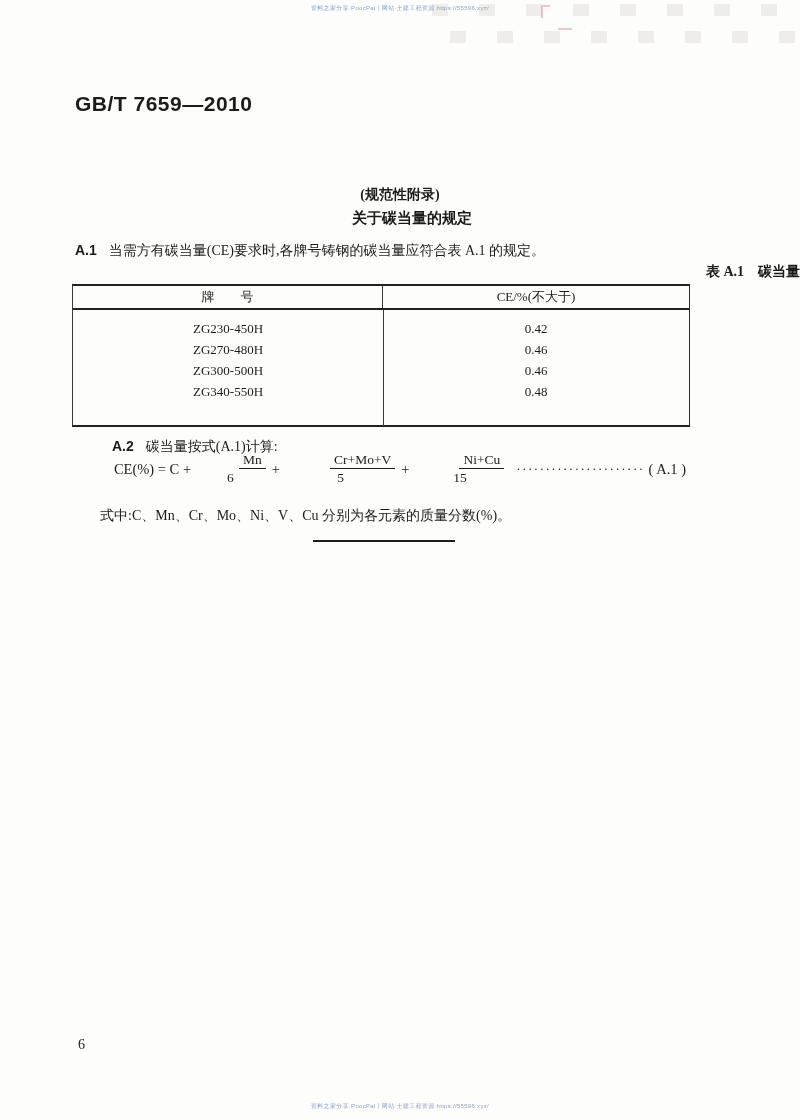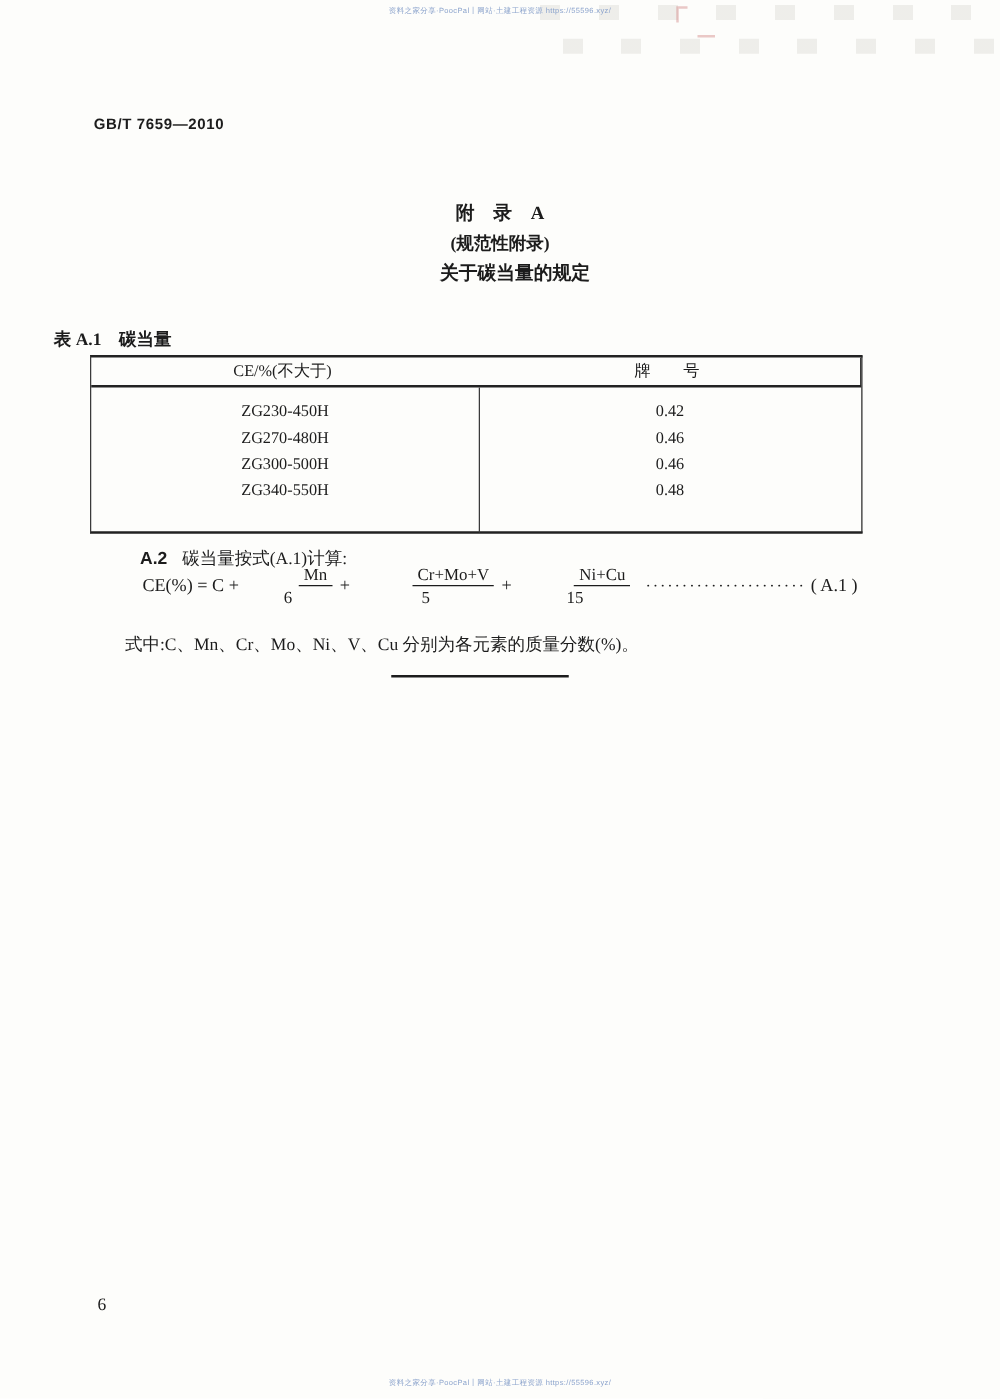--- a/index.html
+++ b/index.html
@@ -17,35 +17,35 @@
     border-left:2px solid rgba(205,120,120,0.40); border-top:2px solid rgba(205,120,120,0.40); }
   .red-mark-2 { position:absolute; left:558px; top:28px; width:14px; height:2px;
     background:rgba(205,120,120,0.40); }
 
   .watermark { position:absolute; left:0; right:0; text-align:center;
     font-size:6px; letter-spacing:0.3px; color:#8ba3cc;
     font-family:"Liberation Sans","DejaVu Sans",sans-serif; filter:blur(0.3px); }
   .wm-top    { top:4px; }
   .wm-bottom { top:1102px; }
 
-  .std-code { position:absolute; left:75px; top:92px; font-size:12px; font-weight:bold;
+  .std-code { position:absolute; left:75px; top:92px; font-size:21px; font-weight:bold;
     font-family:"Liberation Sans","DejaVu Sans",sans-serif; letter-spacing:0.5px; }
 
   .centered { position:absolute; left:0; right:0; text-align:center; font-weight:bold; }
   .appendix-title    { top:161px; font-size:15px; }
   .appendix-subtitle { top:186px; font-size:14px; }
   .appendix-heading  { top:209px; font-size:15px;margin-left:24px; }
 
   .clause { position:absolute; left:75px; font-size:14px; line-height:20px; }
   .clause-a1 { top:240px; width:660px; }
   .clause-a2 { top:436px; width:660px;margin-left:37px; }
   .clause .lbl { font-weight:bold; font-family:"Liberation Sans","DejaVu Sans",sans-serif; margin-right:12px; }
 
-  .tbl-caption { position:absolute; left:0; right:0; top:263px; text-align:left;
-    font-size:14px; font-weight:bold;padding-left:43px; }
+  .tbl-caption { position:absolute; left:0; right:0; top:263px; text-align:right;
+    font-size:14px; font-weight:bold; }
 
   .tbl { position:absolute; left:72px; top:284px; width:618px; height:143px;
     border-top:2.5px solid #222; border-bottom:2.5px solid #222;
     border-left:1px solid #3a3a3a; border-right:1.5px solid #2a2a2a;
     font-size:13px; box-sizing:border-box; }
   .thead { display:flex; height:22px; border-bottom:2px solid #222; }
   .th { display:flex; align-items:center; justify-content:center; font-size:13px; }
   .c1 { width:310px; box-sizing:border-box; }
   .c2 { flex:1; }
   .thead .c1 { border-right:1px solid #3a3a3a; }
@@ -78,31 +78,33 @@
 
   <div class="artifact-row r1"></div>
   <div class="artifact-row r2"></div>
   <div class="red-mark-1"></div>
   <div class="red-mark-2"></div>
 
   <div class="watermark wm-top">资料之家分享·PoocPal丨网站·土建工程资源 https://55596.xyz/</div>
 
   <div class="std-code">GB/T 7659—2010</div>
 
-  <div class="centered appendix-title">附　录　A</div>
   <div class="centered appendix-subtitle">(规范性附录)</div>
   <div class="centered appendix-heading">关于碳当量的规定</div>
 
+  <div class="clause clause-a1">
+    <span class="lbl">A.1</span><span>当需方有碳当量(CE)要求时,各牌号铸钢的碳当量应符合表 A.1 的规定。</span>
+  </div>
 
   <div class="tbl-caption">表 A.1　碳当量</div>
 
   <div class="tbl">
     <div class="thead">
+      <div class="th c1">牌　　号</div>
       <div class="th c2">CE/%(不大于)</div>
-      <div class="th c1">牌　　号</div>
     </div>
     <div class="tbody">
       <div class="vline"></div>
       <div class="tr">
         <div class="td c1">ZG230-450H</div>
         <div class="td c2">0.42</div>
       </div>
       <div class="tr">
         <div class="td c1">ZG270-480H</div>
         <div class="td c2">0.46</div>

